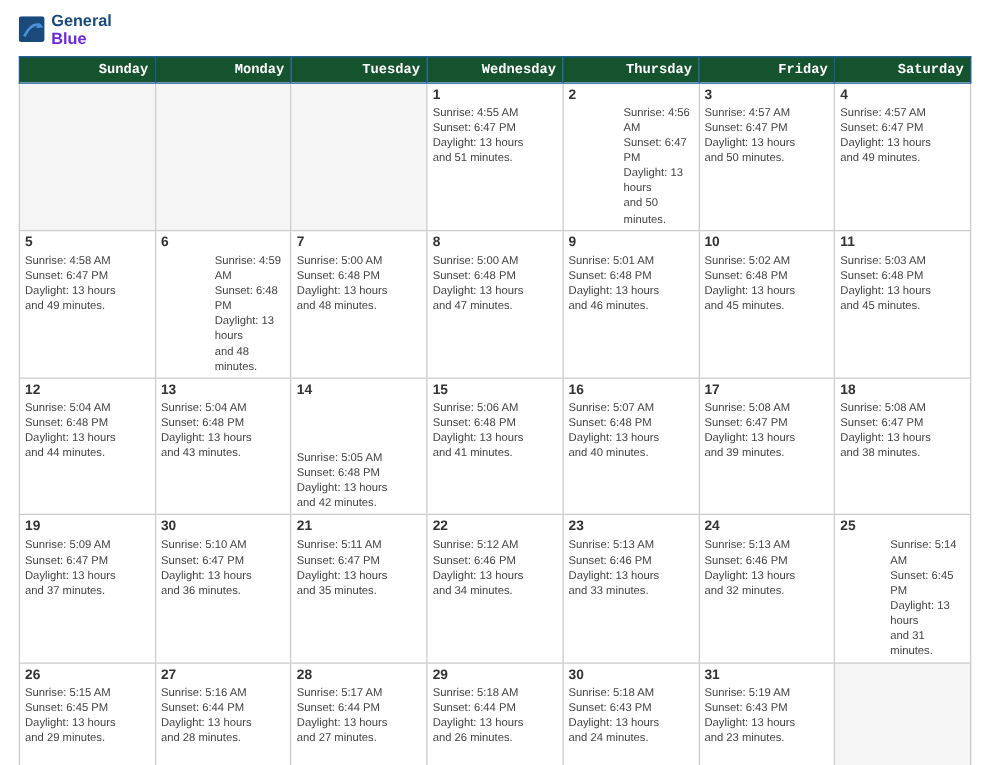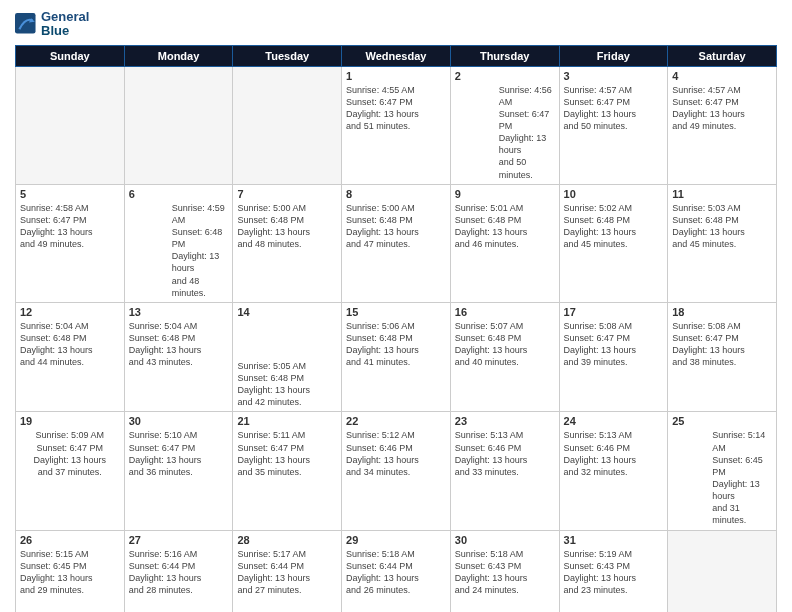--- a/index.html
+++ b/index.html
@@ -27,21 +27,21 @@
       align-items: center;
       gap: 4px;
     }
     .logo-text {
       font-size: 13px;
       font-weight: bold;
       color: #1a4a7a;
       line-height: 1.1;
     }
     .logo-text span {
-      color: #0c4a6e;
+      color: #6d28d9;
     }
     .logo-icon {
       width: 22px;
       height: 22px;
     }
     .title-area {
       text-align: right;
     }
     .month-title {
       font-size: 28px;
@@ -51,27 +51,28 @@
     .location {
       font-size: 13px;
       color: #555;
     }
     .calendar-table {
       width: 100%;
       border-collapse: collapse;
       table-layout: fixed;
     }
     .calendar-table th {
-      background: #0f172a;
+      background: #14532d;
       color: #fff;
       font-size: 11px;
       font-weight: bold;
-      text-align: center;
+      text-align: right;
       padding: 4px 5px;
       border: 1px solid #1a5a9a;
+      font-family: Liberation Mono, monospace;
     }
     .calendar-table td {
       border: 1px solid #ccc;
       vertical-align: top;
       padding: 3px 4px;
       height: 82px;
       background: #fff;
       font-size: 9.5px;
       color: #333;
     }
@@ -257,21 +258,21 @@
             <span class="day-number">18</span>
             <div class="cell-text" style="white-space: pre-line;">Sunrise: 5:08 AM
 Sunset: 6:47 PM
 Daylight: 13 hours
 and 38 minutes.</div>
           </td>
         </tr>
         <tr>
           <td>
             <span class="day-number">19</span>
-            <div class="cell-text" style="white-space: pre-line; text-align: center;">Sunrise: 5:09 AM
+            <div class="cell-text" style="white-space: pre-line;">Sunrise: 5:09 AM
 Sunset: 6:47 PM
 Daylight: 13 hours
 and 37 minutes.</div>
           </td>
           <td>
             <span class="day-number">30</span>
             <div class="cell-text" style="white-space: pre-line;">Sunrise: 5:10 AM
 Sunset: 6:47 PM
 Daylight: 13 hours
 and 36 minutes.</div>

